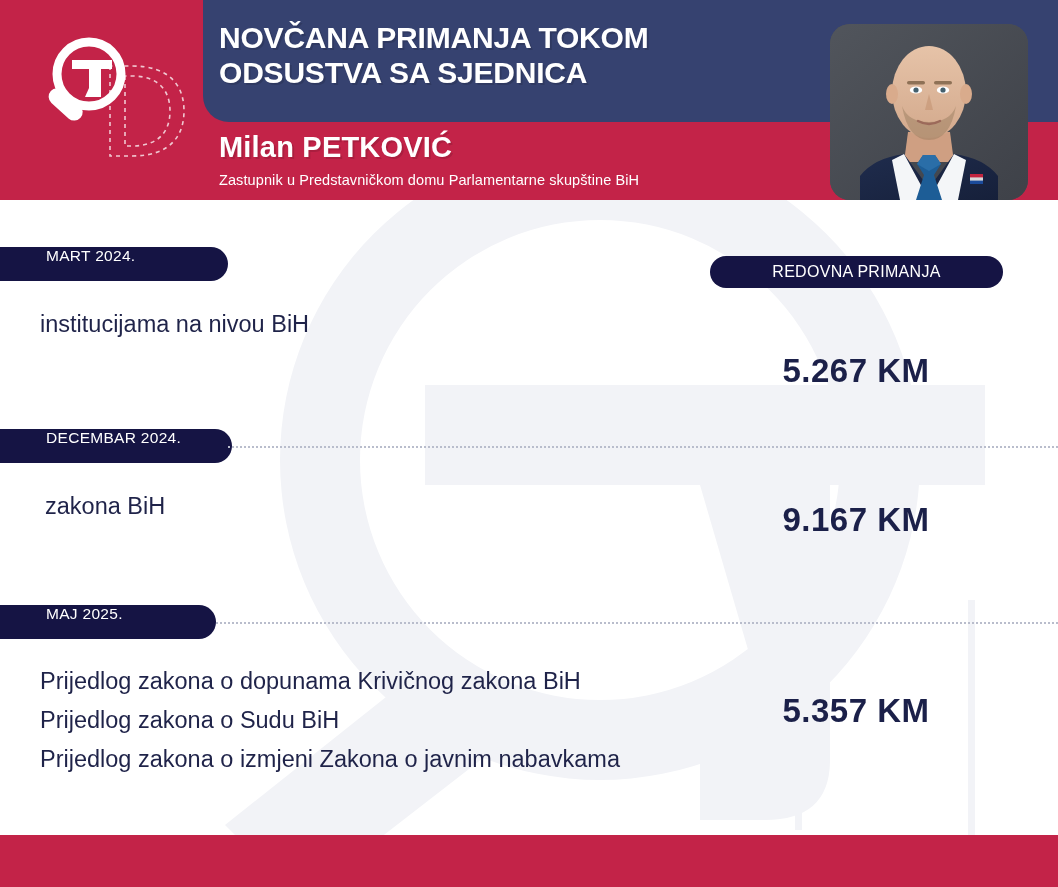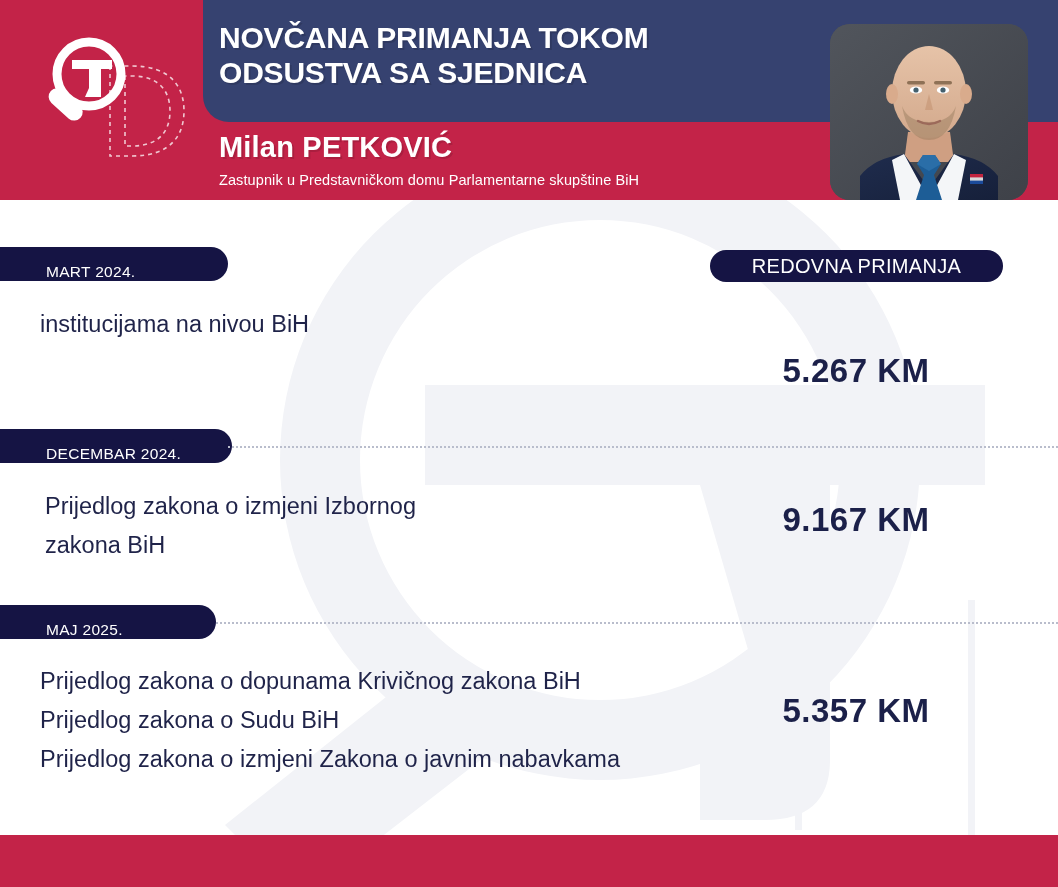--- a/index.html
+++ b/index.html
@@ -129,21 +129,21 @@
     left: 0;
     height: 34px;
     background: #151444;
     border-top-right-radius: 17px;
     border-bottom-right-radius: 17px;
     color: #ffffff;
     font-size: 15.5px;
     font-weight: 400;
     letter-spacing: 0.3px;
     display: flex;
-    align-items: flex-end;
+    align-items: flex-start;
   }
   .date-badge .lbl { padding-left: 46px; padding-right: 26px; white-space: nowrap; }
 
   .dotted-rule {
     position: absolute;
     height: 0;
     border-top: 2.5px dotted #b9bdcc;
     z-index: 2;
   }
 
@@ -162,27 +162,27 @@
     font-size: 33px;
     font-weight: 700;
     letter-spacing: 0.5px;
     white-space: nowrap;
     text-align: center;
   }
 
   
   .income-badge {
     position: absolute;
-    left: 710px; top: 250px;
+    left: 710px; top: 256px;
     width: 293px;
     height: 32px;
     background: #151444;
     border-radius: 16px;
     color: #ffffff;
-    font-size: 20px;
+    font-size: 16px;
     letter-spacing: 0.3px;
     display: flex;
     align-items: center;
     justify-content: center;
     z-index: 6;
   }
 
   
   .footer-bar {
     position: absolute;
@@ -324,21 +324,20 @@
       </div>
       <div class="row-amount" style="left:700px; top:132px; width:312px;margin-top:20px;">5.267 KM</div>
     </section>
 
     <section class="row" style="top:193px;">
       <div class="dotted-rule" style="left:228px; top:53px; width:830px;"></div>
       <div class="date-badge" style="top:36px; width:232px;">
         <span class="lbl">DECEMBAR 2024.</span>
       </div>
       <div class="row-desc" style="left:45px; top:94px;">
-        <span class="l">Prijedlog zakona o izmjeni Izbornog</span>
         <span class="l">zakona BiH</span>
       </div>
       <div class="row-amount" style="left:700px; top:108px; width:312px;">9.167 KM</div>
     </section>
 
     <section class="row" style="top:378px;">
       <div class="dotted-rule" style="left:216px; top:44px; width:842px;"></div>
       <div class="date-badge" style="top:27px; width:216px;">
         <span class="lbl">MAJ 2025.</span>
       </div>

